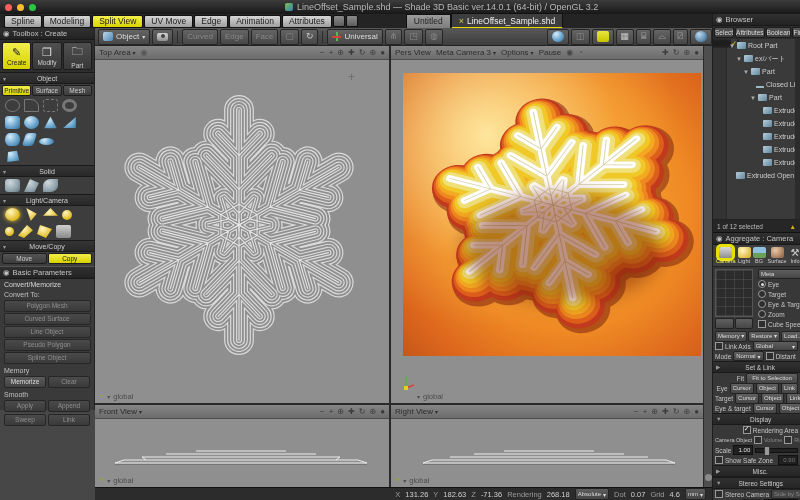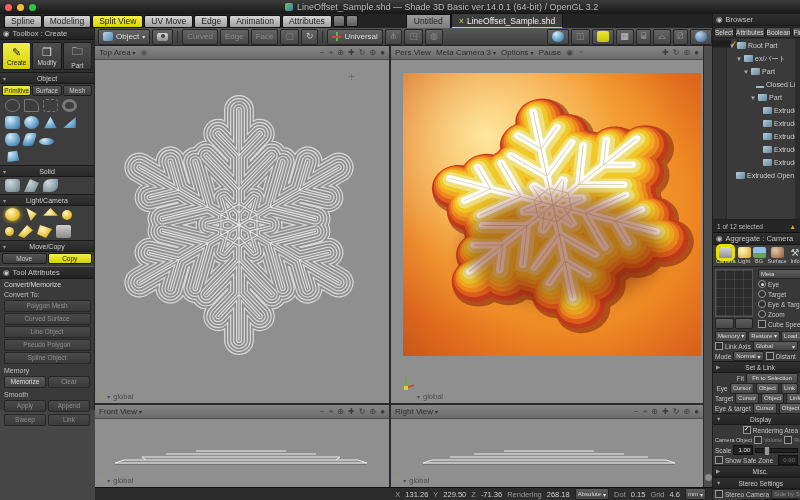--- a/index.html
+++ b/index.html
@@ -353,21 +353,21 @@
   </div>
   <div class="sechdr">
       <span class="tri">▸</span>
       <span>Other</span>
     </div>
 </div>
 
 <div id="toolparams" class="abs">
   <div class="phdr">
     <span>◉</span>
-    <span>Tool Attributes</span>
+    <span>Basic Parameters</span>
   </div>
   <div class="tplabel" style="color:#d8d8d8">Convert/Memorize</div>
   <div class="tplabel">Convert To:</div>
   <span class="tpbtn">Polygon Mesh</span>
   <span class="tpbtn">Curved Surface</span>
   <span class="tpbtn">Line Object</span>
   <span class="tpbtn">Pseudo Polygon</span>
   <span class="tpbtn">Spline Object</span>
   <div class="tplabel">Memory</div>
   <div class="tprow">
@@ -779,24 +779,24 @@
   <div class="agrow">
       <span class="sbtn dis" style="margin-left:auto">Value</span>
     <span class="fld dis" style="width:28px">0</span>
     </div>
 </div>
 
 <div id="statusbar" class="abs">
   <span class="stlb">X</span>
   <span>131.26</span>
   <span class="stlb">Y</span>
-  <span>229.50</span>
+  <span>182.63</span>
   <span class="stlb">Z</span>
   <span>-71.36</span>
   <span class="stlb">Rendering</span>
   <span>268.18</span>
   <span class="dd" style="height:10px"><span>Absolute</span>▾</span>
   <span class="stlb">Dot</span>
-  <span>0.15</span>
+  <span>0.07</span>
   <span class="stlb">Grid</span>
   <span>4.6</span>
   <span class="dd" style="height:10px"><span>mm</span>▾</span>
 </div>
 
 </body></html>

